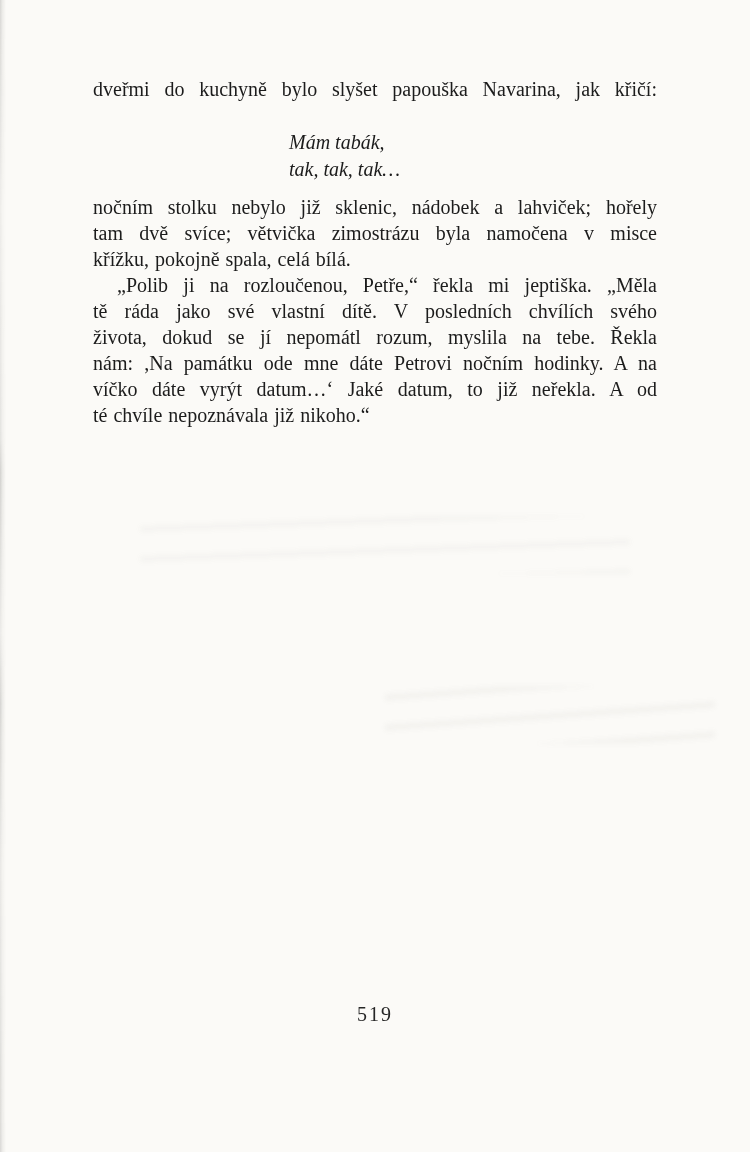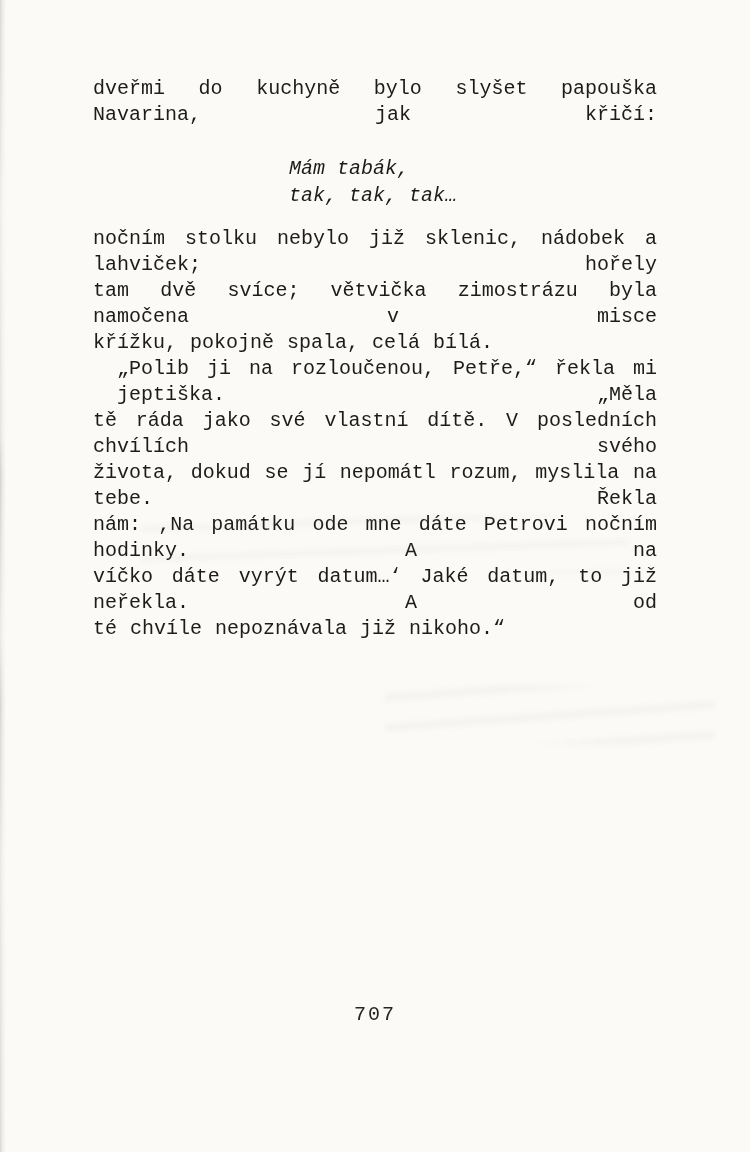--- a/index.html
+++ b/index.html
@@ -6,21 +6,21 @@
     margin: 0;
     padding: 0;
     background: #e9e8e5;
   }
   .page {
     position: relative;
     width: 750px;
     height: 1152px;
     background: #fbfaf7;
     overflow: hidden;
-    font-family: Liberation Mono, monospace;
+    font-family: Liberation Serif, serif;
     color: #1c1c1c;
   }
   
   .edge-shadow {
     position: absolute;
     left: 0;
     top: 0;
     width: 6px;
     height: 1152px;
     background:
@@ -51,21 +51,21 @@
     word-spacing: 1px;
     white-space: normal;
   }
   .line.last {
     text-align-last: left;
   }
   .line.indent {
     padding-left: 24px;
   }
   .verse {
-    margin: 27px 0 17px 0;
+    margin: 27px 0 11px 0;
     padding-left: 196px;
     font-style: italic;
   }
   .verse .vline {
     text-align: left;
     line-height: 27px;
   }
   .page-number {
     position: absolute;
     left: 93px;
@@ -129,15 +129,15 @@
       <div class="line">nám: ,Na památku ode mne dáte Petrovi nočním hodinky. A na</div>
       <div class="line">víčko dáte vyrýt datum…‘ Jaké datum, to již neřekla. A od</div>
       <div class="line last">té chvíle nepoznávala již nikoho.“</div>
     </div>
 
   </div>
 
   <div class="smudge smudge-1"></div>
   <div class="smudge smudge-2"></div>
 
-  <div class="page-number">707</div>
+  <div class="page-number">519</div>
 
 </div>
 
 </body></html>

